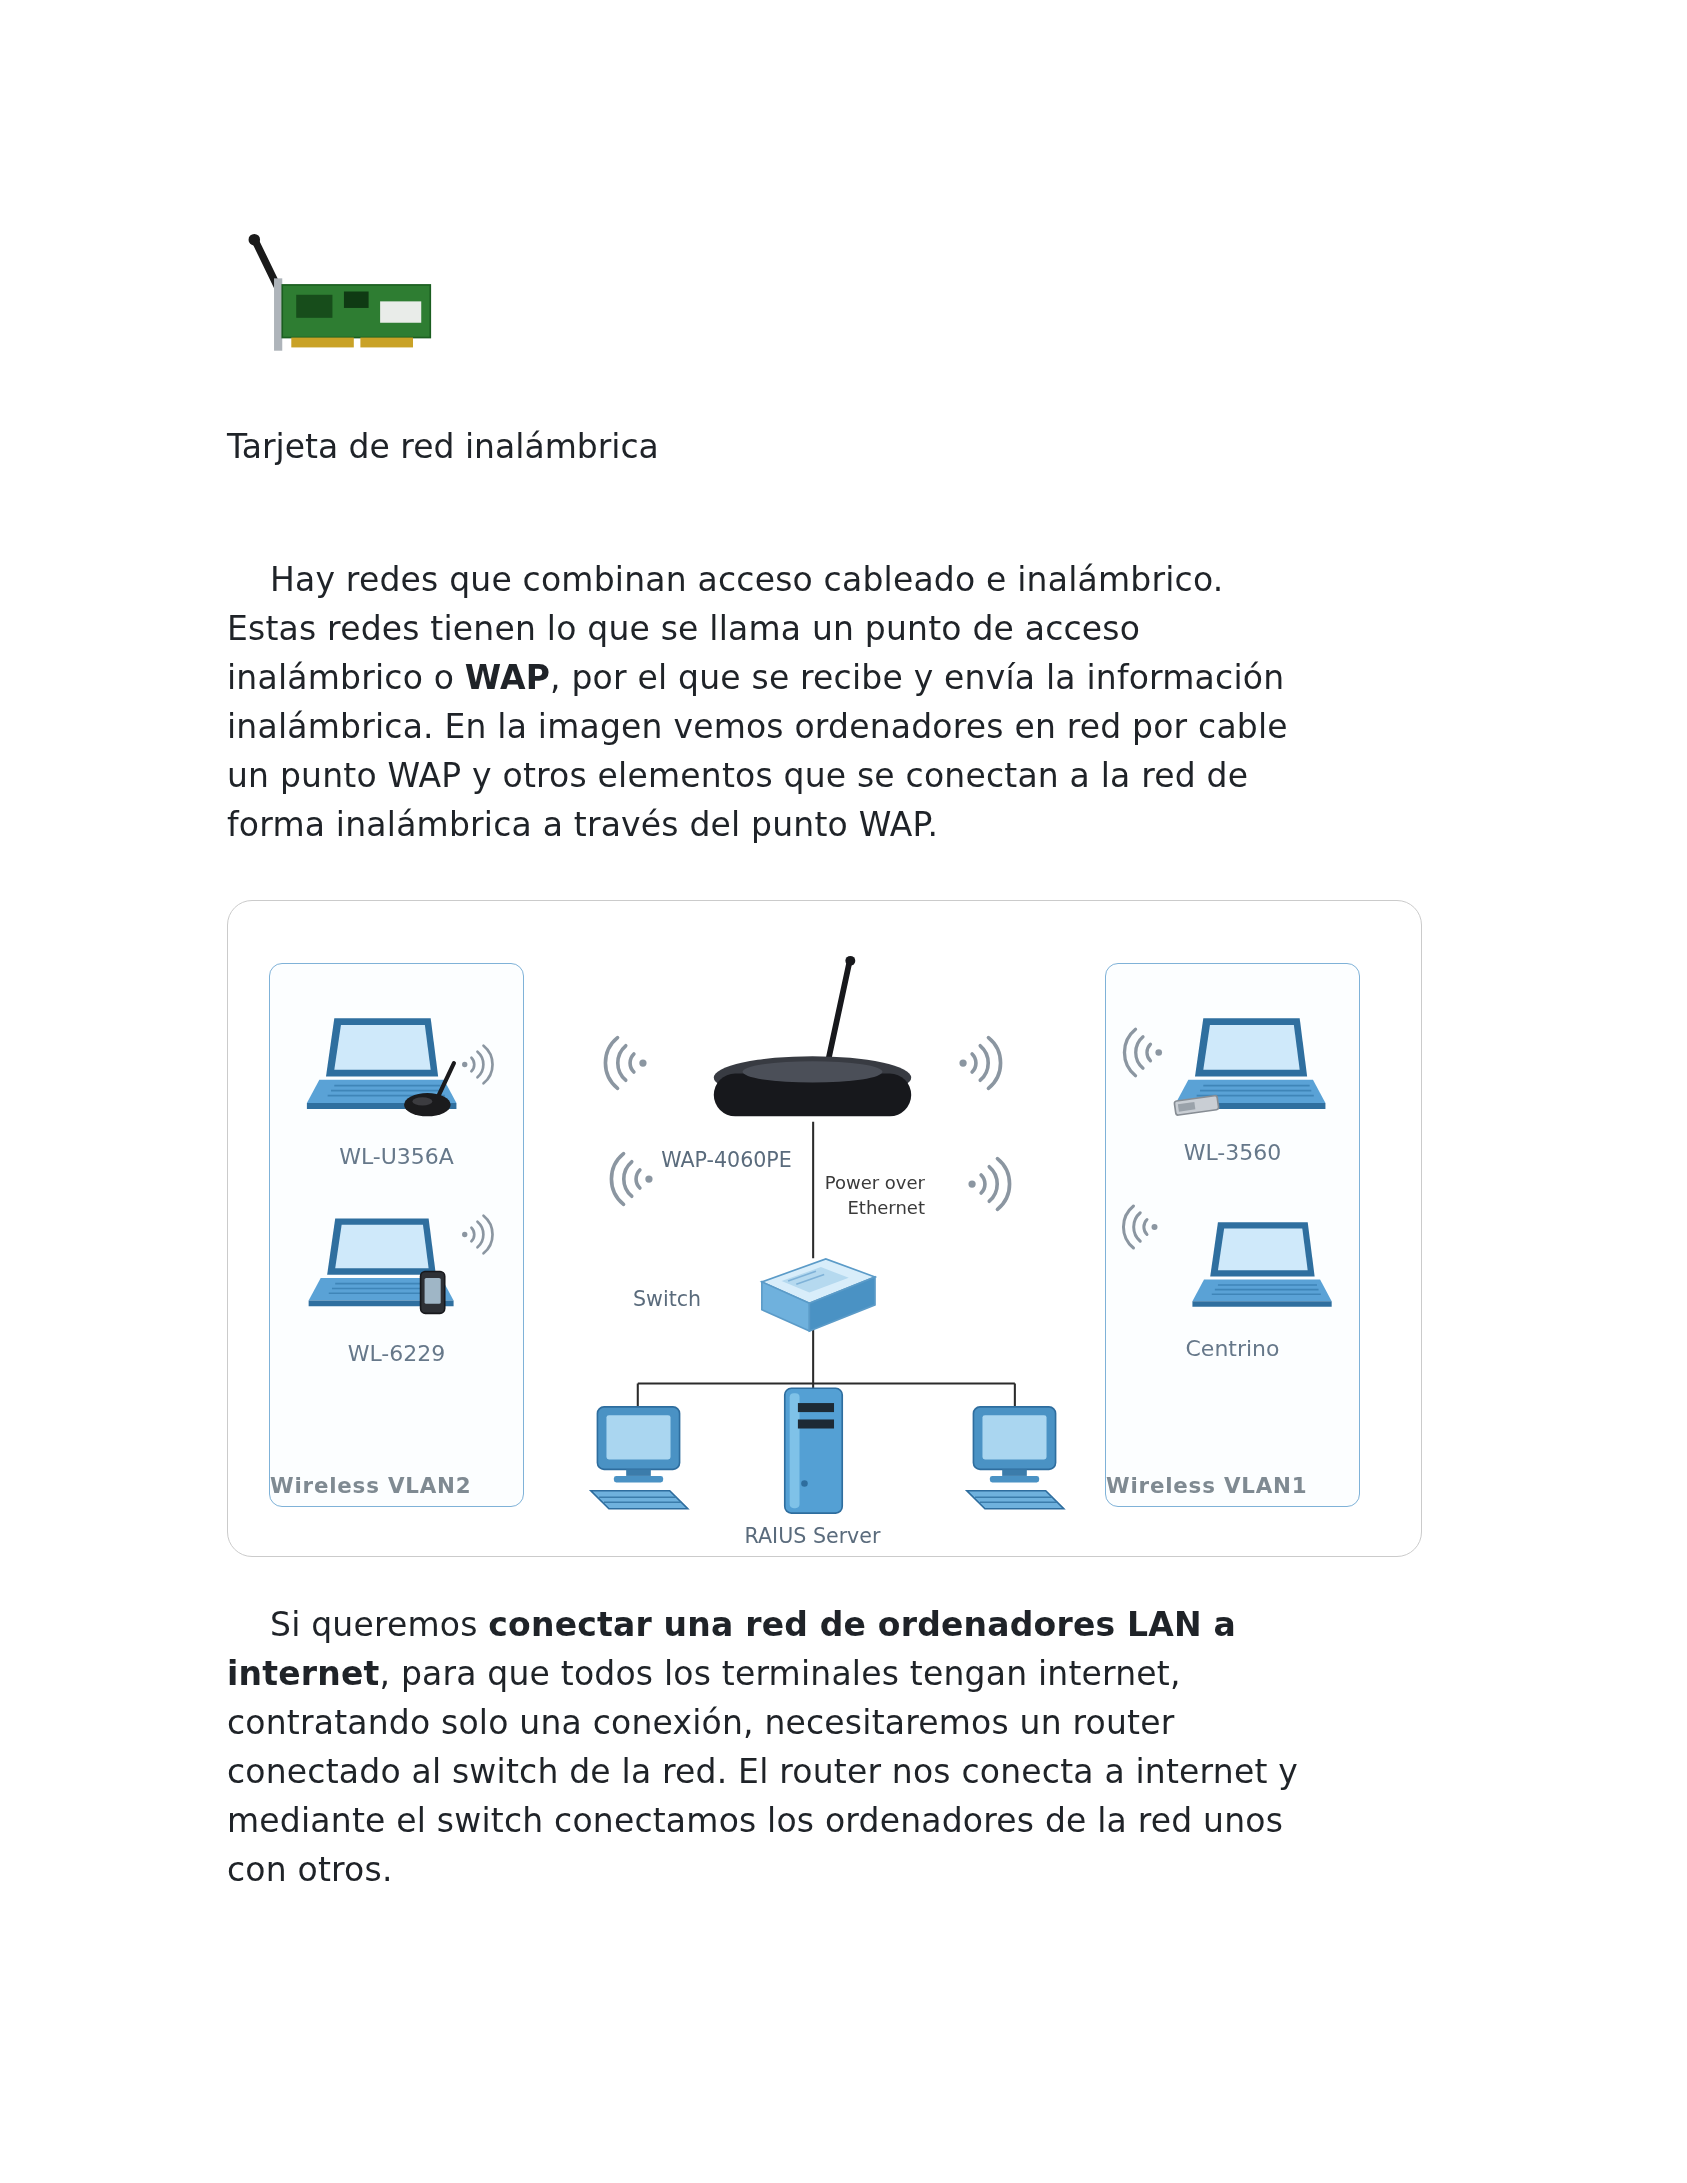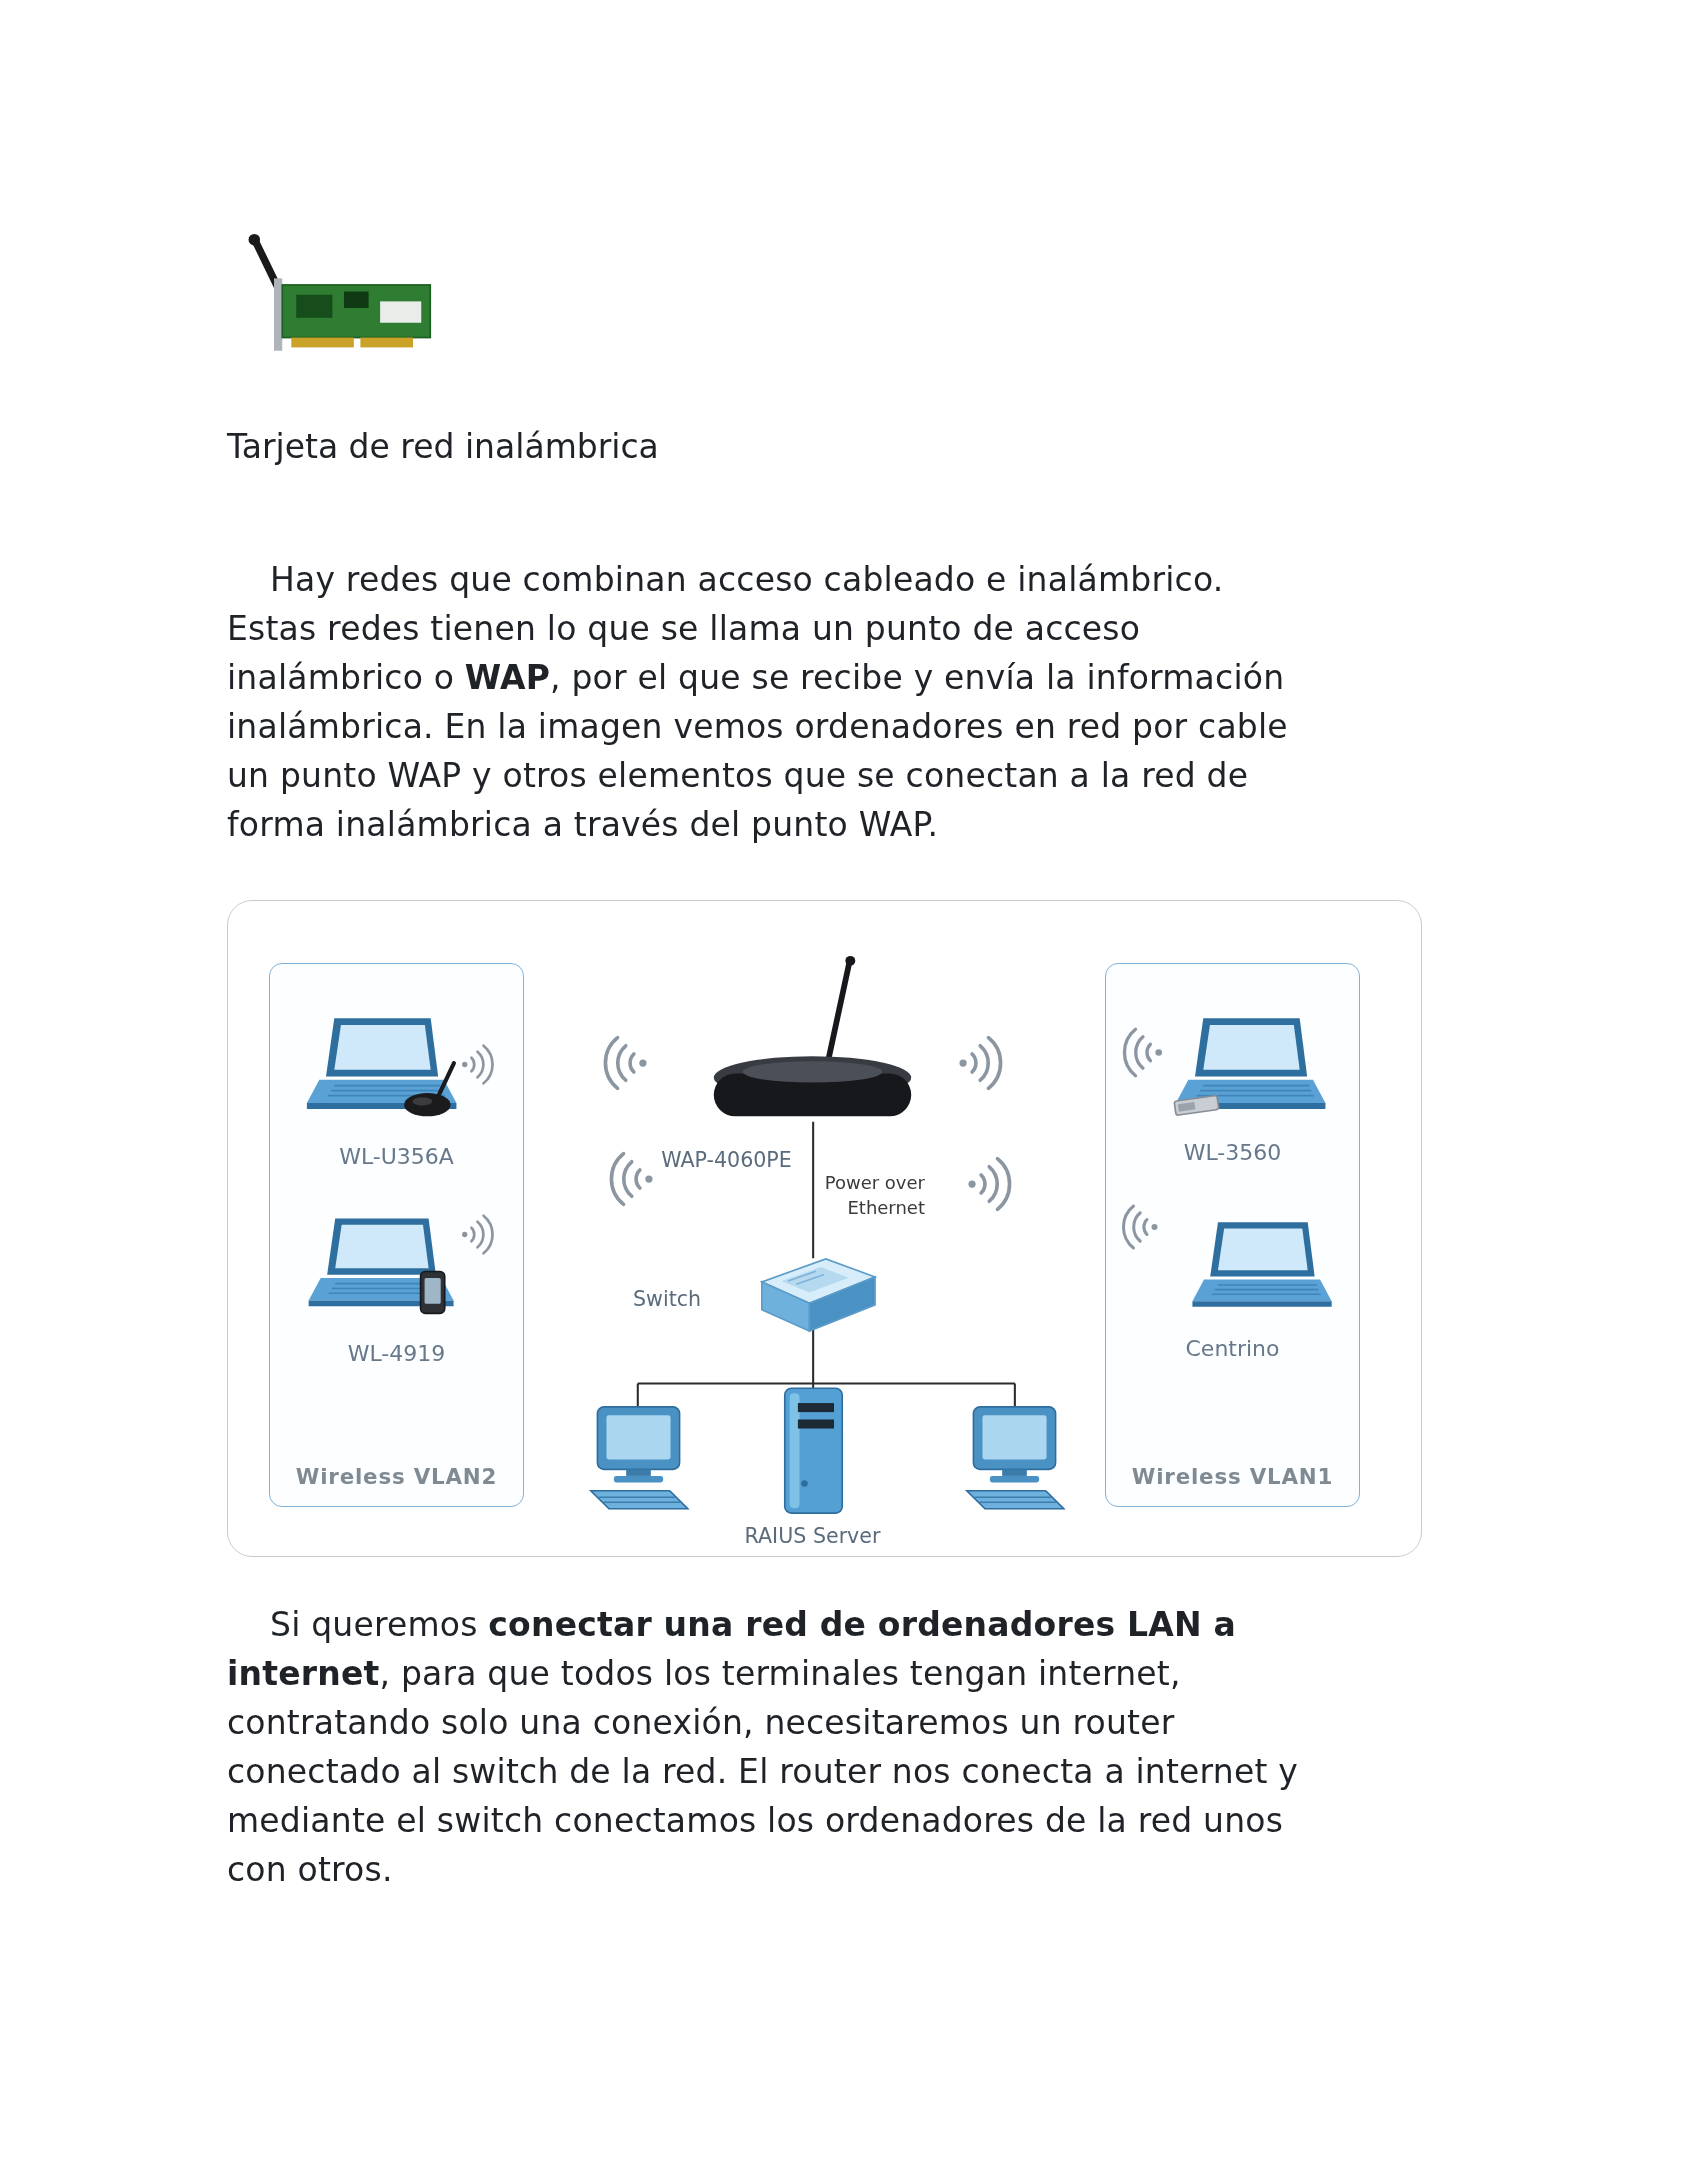--- a/index.html
+++ b/index.html
@@ -35,21 +35,21 @@
     position:absolute; top:62px; width:255px; height:544px;
     border:1.6px solid #7fb2d8; border-radius:13px; background:#fcfeff;
   }
   .panel-left  { left:41px; }
   .panel-right { left:877px; }
   .dev-label {
     position:absolute; left:0; width:100%; text-align:center;
     font-size:22px; color:#66788a;
   }
   .zone-label {
-    position:absolute; left:0; bottom:17px; width:100%; text-align:center;
+    position:absolute; left:0; bottom:8px; width:100%; 
     font-size:21.4px; font-weight:bold; color:#7f8a92; letter-spacing:0.8px;
   }
   .diagram-label { position:absolute; font-size:20.6px; color:#5a6b7c; }
   .center-label { text-align:center; }
   .right-label  { text-align:left; }
 
   .poe {
     position:absolute; left:596px; top:269px; width:101px;
     font-size:18px; line-height:25px; color:#3a3a3a;text-align:right;
   }
@@ -144,21 +144,21 @@
             <rect x="146" y="70" width="30" height="52" rx="6" fill="#2e3136" stroke="#17181c" stroke-width="2"></rect>
             <rect x="151" y="78" width="20" height="32" rx="2" fill="#9fb6c6"></rect>
           </g>
         </svg>
       </div>
       <div class="wifi" style="left:188px; top:249px; width:43px; height:43px;">
         <svg viewBox="0 0 64 64">
             <use href="#sym-wifi"></use>
           </svg>
       </div>
-      <div class="dev-label" style="top:377px;">WL-4919</div>
+      <div class="dev-label" style="top:377px;">WL-6229</div>
 
       <div class="zone-label">Wireless VLAN2</div>
     </div>
 
     <div class="wifi flip" style="left:366px; top:133px; width:58px; height:58px;">
       <svg viewBox="0 0 64 64">
           <use href="#sym-wifi"></use>
         </svg>
     </div>
     <div class="wifi flip" style="left:372px; top:249px; width:58px; height:58px;">

